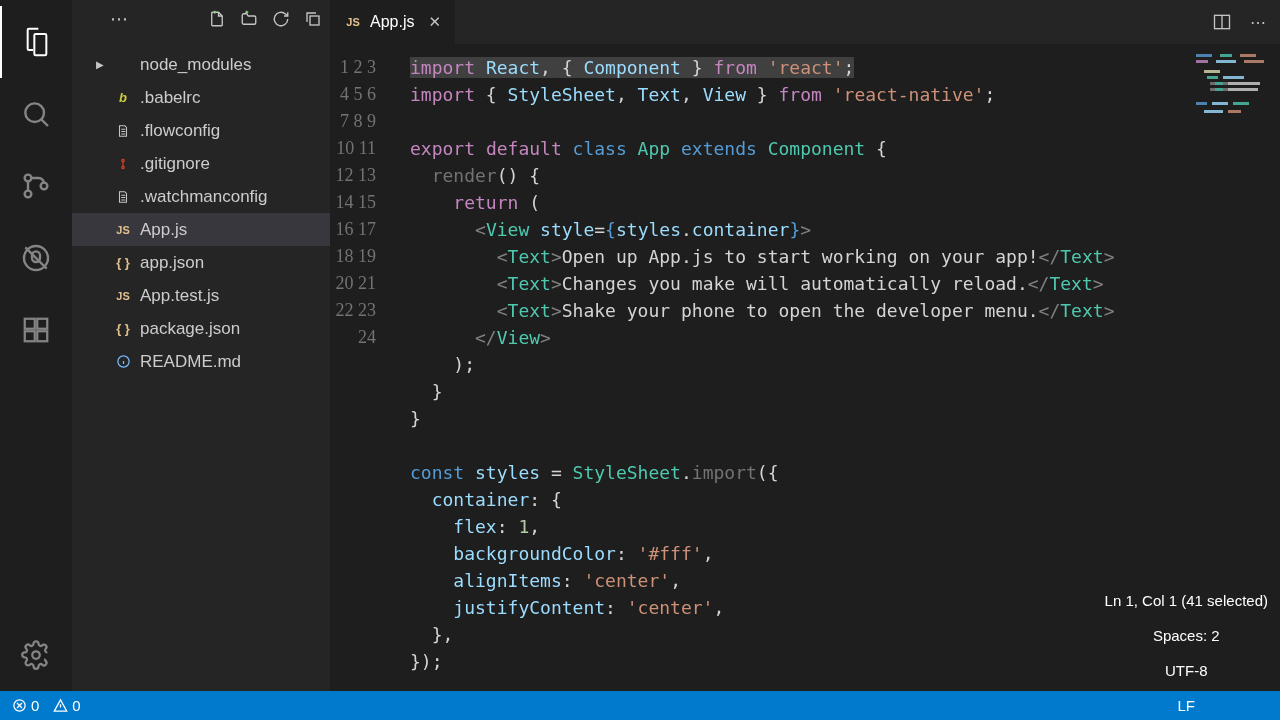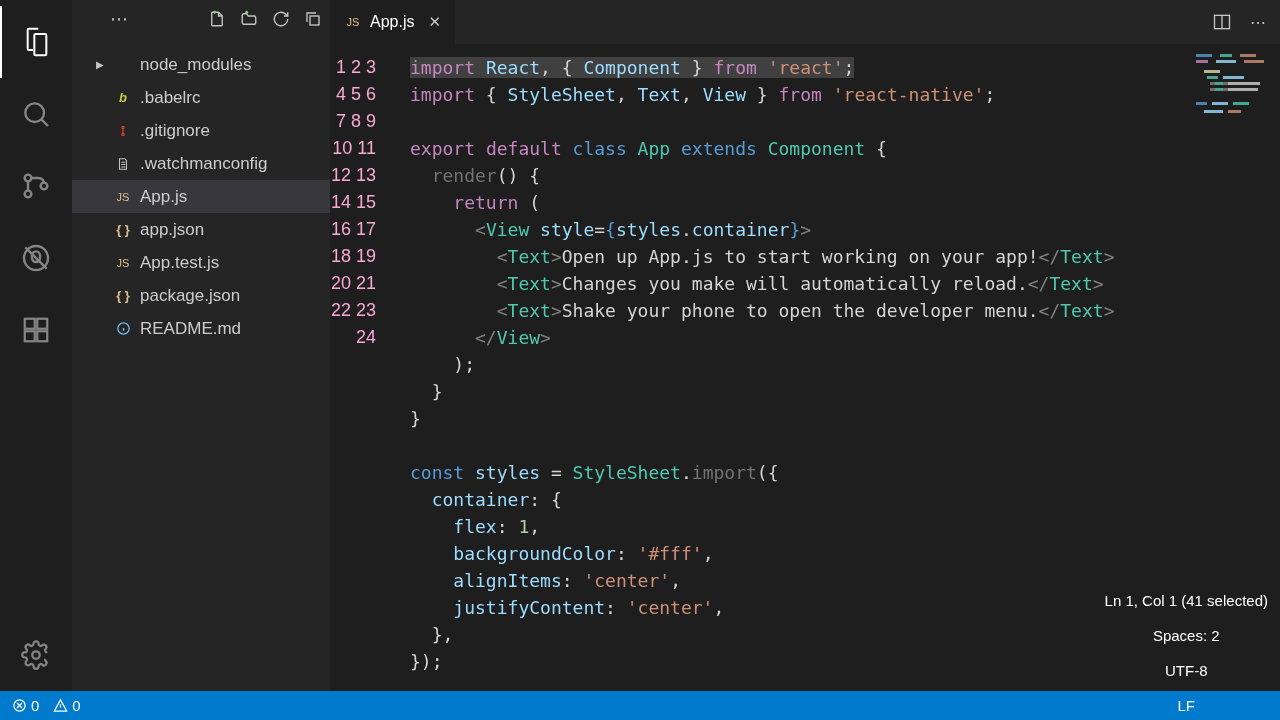--- a/index.html
+++ b/index.html
@@ -41,21 +41,21 @@
 .file-tree { flex: 1; padding-top: 10px; }
 .file-row {
   height: 33px; display: flex; align-items: center;
   padding-left: 24px; gap: 8px; cursor: pointer;
   font-size: 17px; color: #cccccc;
 }
 .file-row.selected { background: #37373d; }
 .file-row .chev { width: 10px; color: #c5c5c5; font-size: 10px; }
 .file-icon { width: 18px; display: inline-flex; align-items: center; justify-content: center; font-size: 13px; }
 .fi-folder { color: #c5c5c5; }
-.fi-js { color: #e2c08d; font-weight: 400; font-size: 11px; }
+.fi-js { color: #e2c08d; font-weight: 700; font-size: 11px; }
 .fi-json { color: #e2c08d; font-weight: 600; }
 .fi-file { color: #c5c5c5; }
 .fi-babel { color: #cbcb41; font-style: italic; font-weight: bold; }
 .fi-info { color: #75beff; }
 
 
 .editor-area { flex: 1; display: flex; flex-direction: column; background: #1e1e1e; }
 .tab-bar {
   height: 44px; background: #252526; display: flex; align-items: stretch;
 }
@@ -63,21 +63,21 @@
   display: flex; align-items: center; gap: 8px;
   padding: 0 14px; background: #1e1e1e; color: #ffffff;
   font-size: 16px; border-right: 1px solid #252526; cursor: pointer;
 }
 .tab .close { color: #c5c5c5; font-size: 15px; margin-left: 6px; }
 .tab-actions { margin-left: auto; display: flex; align-items: center; gap: 18px; padding-right: 14px; color: #c5c5c5; }
 
 .editor-body { flex: 1; display: flex; position: relative; overflow: hidden; }
 .gutter {
   width: 68px; text-align: right; padding-right: 22px; padding-top: 10px;
-  color: #f9a8d4; font-family: Liberation Sans, sans-serif; font-size: 18px; line-height: 27px;
+  color: #737373; font-family: Liberation Serif, serif; font-size: 18px; line-height: 27px;
   user-select: none;
 }
 .code {
   flex: 1; padding-top: 10px; padding-left: 12px;
   font-family: 'SF Mono', Consolas, monospace; font-size: 18px; line-height: 27px;
   white-space: pre; color: #d4d4d4;
 }
 .minimap {
   position: absolute; top: 8px; right: 4px; width: 80px; height: 70px;
   background: linear-gradient(#1e1e1e,#1e1e1e);
@@ -208,20 +208,30 @@
           <span>node_modules</span>
         </div>
         <div class="file-row">
           <span class="chev"></span>
           <span class="file-icon fi-babel">b</span>
           <span>.babelrc</span>
         </div>
         <div class="file-row">
           <span class="chev"></span>
           <span class="file-icon fi-file">
+            <svg width="14" height="14" viewBox="0 0 24 24" fill="none" stroke="currentColor" stroke-width="1.8">
+              <path d="M6 3h9l3 3v15H6z"></path>
+              <path d="M9 9h7M9 13h7M9 17h7"></path>
+            </svg>
+          </span>
+          <span>.flowconfig</span>
+        </div>
+        <div class="file-row">
+          <span class="chev"></span>
+          <span class="file-icon fi-file">
             <svg width="14" height="14" viewBox="0 0 24 24" fill="none" stroke="#e24329" stroke-width="2">
               <circle cx="12" cy="6" r="2"></circle>
               <circle cx="12" cy="18" r="2"></circle>
               <path d="M12 8v8"></path>
             </svg>
           </span>
           <span>.gitignore</span>
         </div>
         <div class="file-row">
           <span class="chev"></span>

